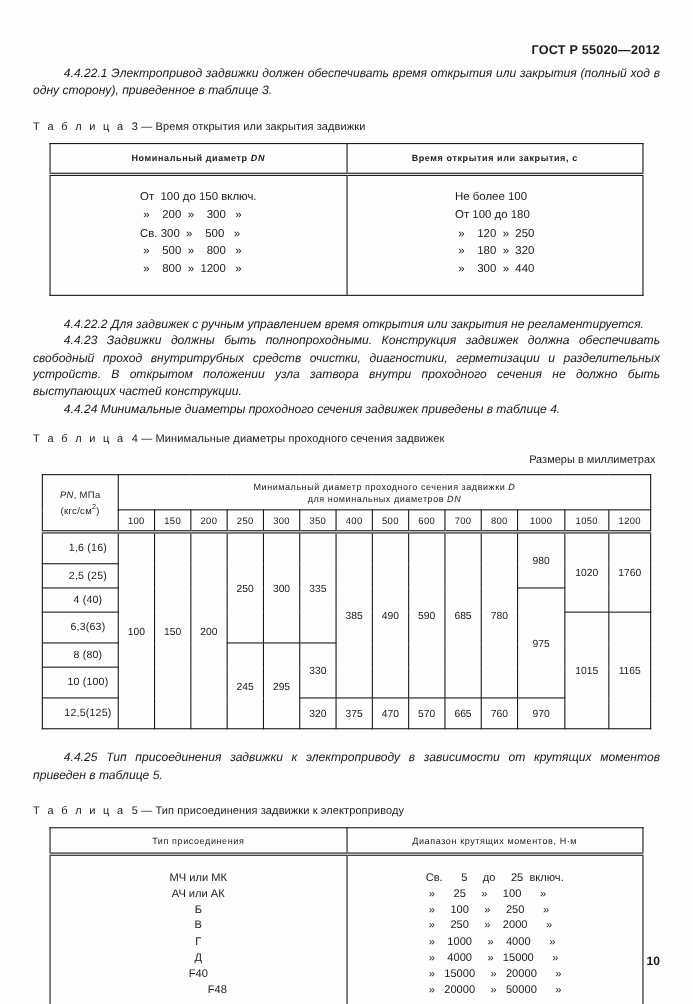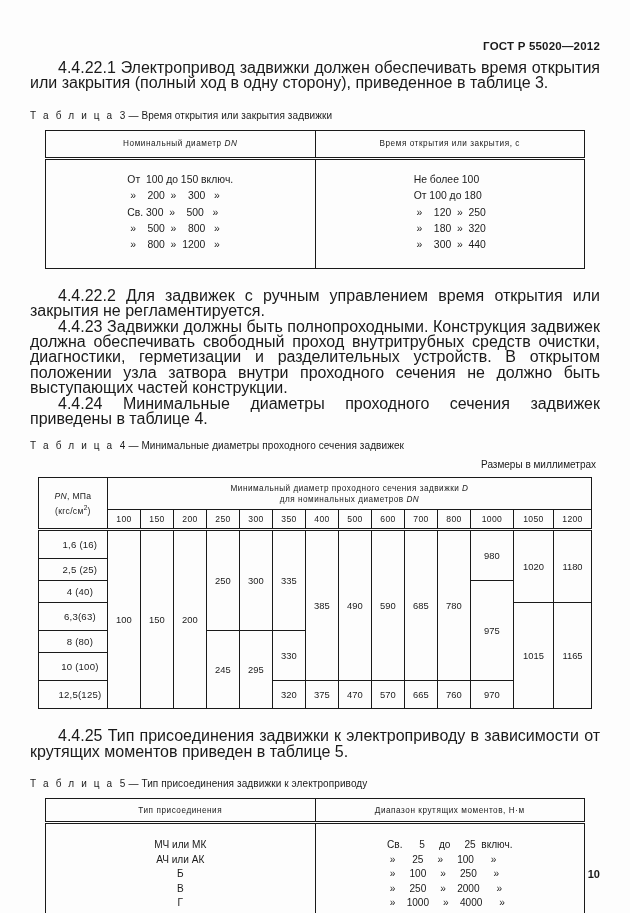--- a/index.html
+++ b/index.html
@@ -24,26 +24,27 @@
   }
   .header-std {
     text-align: right;
     font-size: 11.5px;
     font-weight: bold;
     letter-spacing: 0.2px;
     margin: 0 0 8px 0;
     color: #1a1a1a;
   }
   p.para {
-    font-size: 16px;
+    font-size: 11px;
     line-height: 15.4px;
     margin: 0 0 0 0;
     text-align: justify;
     text-indent: 28px;
     color: #1a1a1a;
+    font-style: italic;
   }
   .gap-sm { height: 9px; }
   .gap-md { height: 14px; }
   .gap-lg { height: 19px; }
   .tbl-caption {
     font-size: 10px;
     letter-spacing: 0.1px;
     margin: 0;
     color: #1a1a1a;
   }
@@ -76,21 +77,21 @@
   }
   table.doc thead td, table.doc thead th {
     font-size: 8.2px;
     letter-spacing: 0.55px;
     line-height: 11px;
   }
   .hdr-bottom { border-bottom: 3px double #1a1a1a !important; }
 
   
   .t3 { width: 540px; }
-  .t3 thead td { height: 26px; padding: 0 4px; }
+  .t3 thead td { height: 26px; padding: 0 4px; font-weight: bold; }
   .t3 tbody td {
     height: 92px;
     font-size: 10.4px;
     line-height: 16.4px;
     padding: 7px 0 9px 0;
     vertical-align: middle;
   }
   .t3 .lines { display: inline-block; text-align: left; }
   .t3 .lines div { white-space: pre; }
 
@@ -266,21 +267,21 @@
         <td rowspan="4">250</td>
         <td rowspan="4">300</td>
         <td rowspan="4">335</td>
         <td rowspan="6">385</td>
         <td rowspan="6">490</td>
         <td rowspan="6">590</td>
         <td rowspan="6">685</td>
         <td rowspan="6">780</td>
         <td rowspan="2">980</td>
         <td rowspan="3">1020</td>
-        <td rowspan="3">1180</td>
+        <td rowspan="3">1760</td>
       </tr>
       <tr>
         <td class="pncell">2,5 (25)</td>
       </tr>
       <tr>
         <td class="pncell">4 (40)</td>
         <td rowspan="4">975</td>
       </tr>
       <tr class="tall">
         <td class="pncell">6,3(63)</td>

